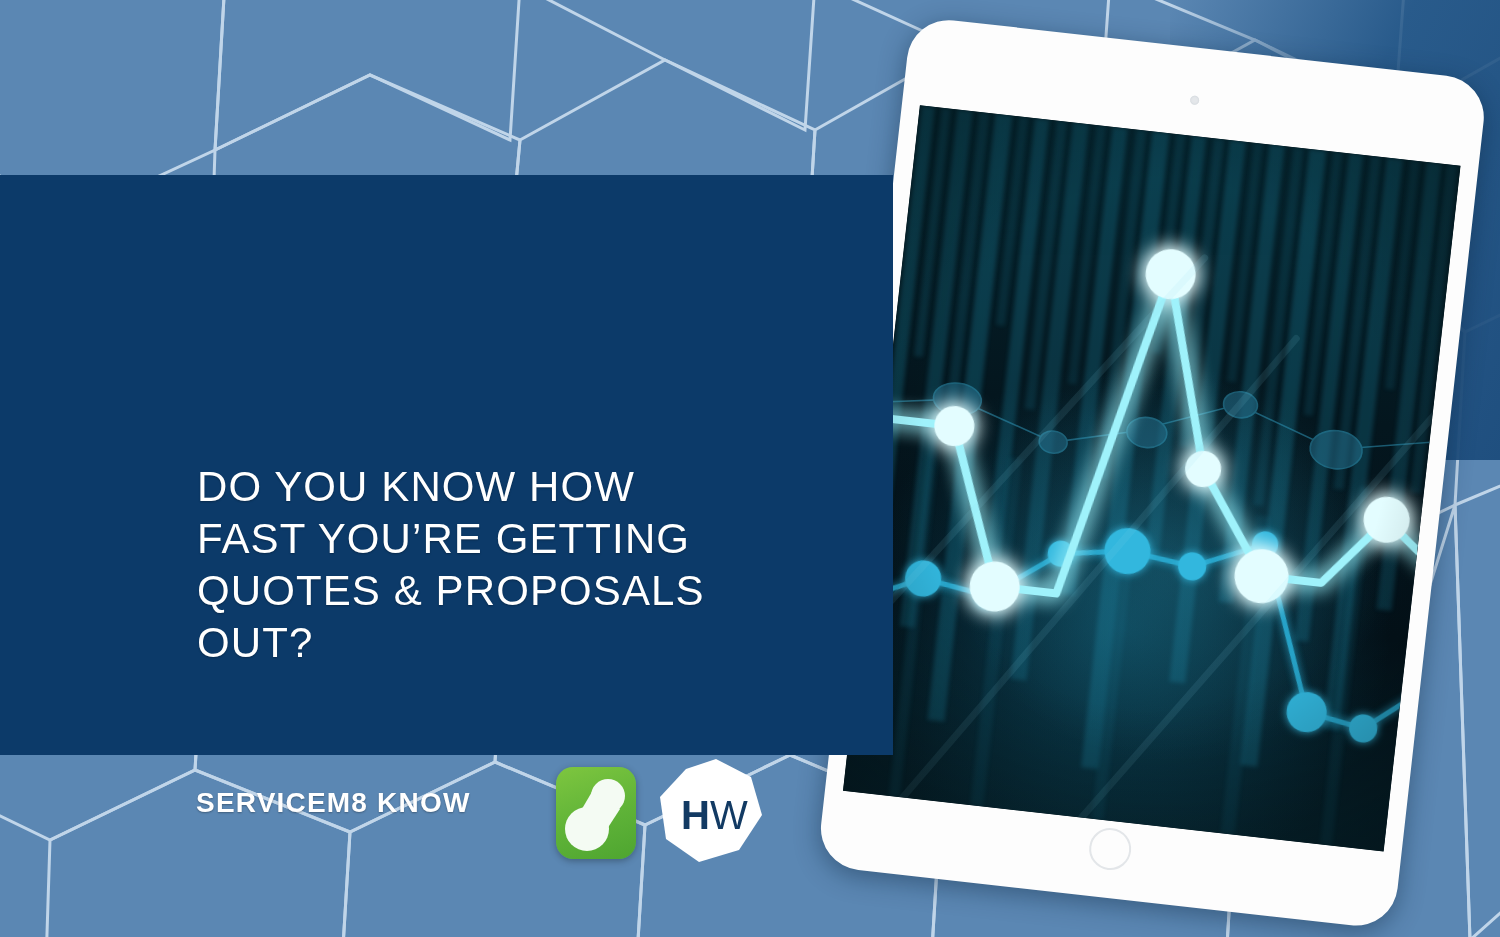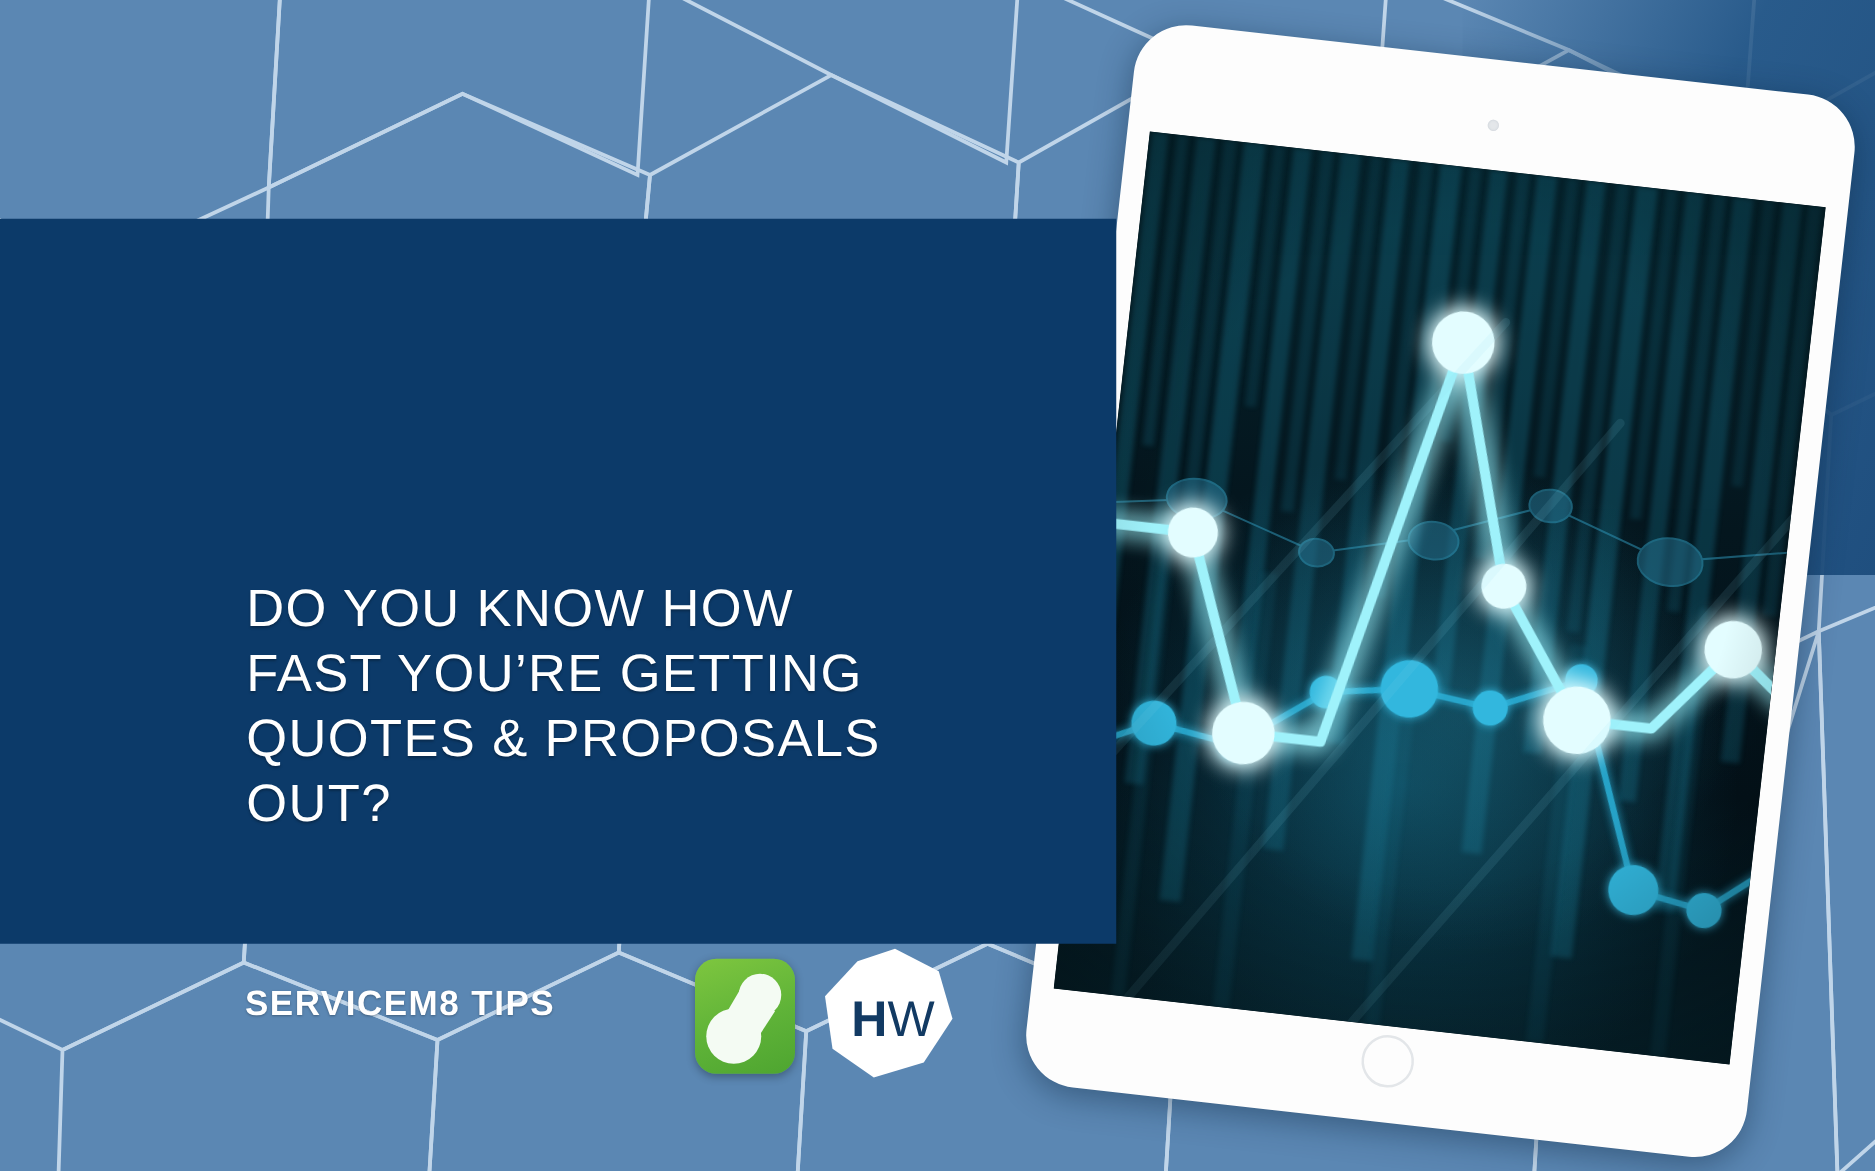--- a/index.html
+++ b/index.html
@@ -242,21 +242,21 @@
       </div>
       <div class="tablet-home"></div>
     </div>
   </div>
 
   <div class="panel">
     <div class="headline">DO YOU KNOW HOW
 FAST YOU’RE GETTING
 QUOTES &amp; PROPOSALS
 OUT?</div>
-    <div class="tips">SERVICEM8 TIPS</div>
+    <div class="tips">SERVICEM8 KNOW</div>
 
     <div class="logos">
 
       <div class="sm8">
         <svg viewBox="0 0 80 92" preserveAspectRatio="none">
           <g fill="#f4fbf3">
             <circle cx="52" cy="29" r="17"></circle>
             <circle cx="31" cy="62" r="22"></circle>
             <path d="M52 13 L68 33 L45 76 L20 62 Z" opacity="0.0"></path>
             <polygon points="40,18 64,42 42,76 20,52"></polygon>

